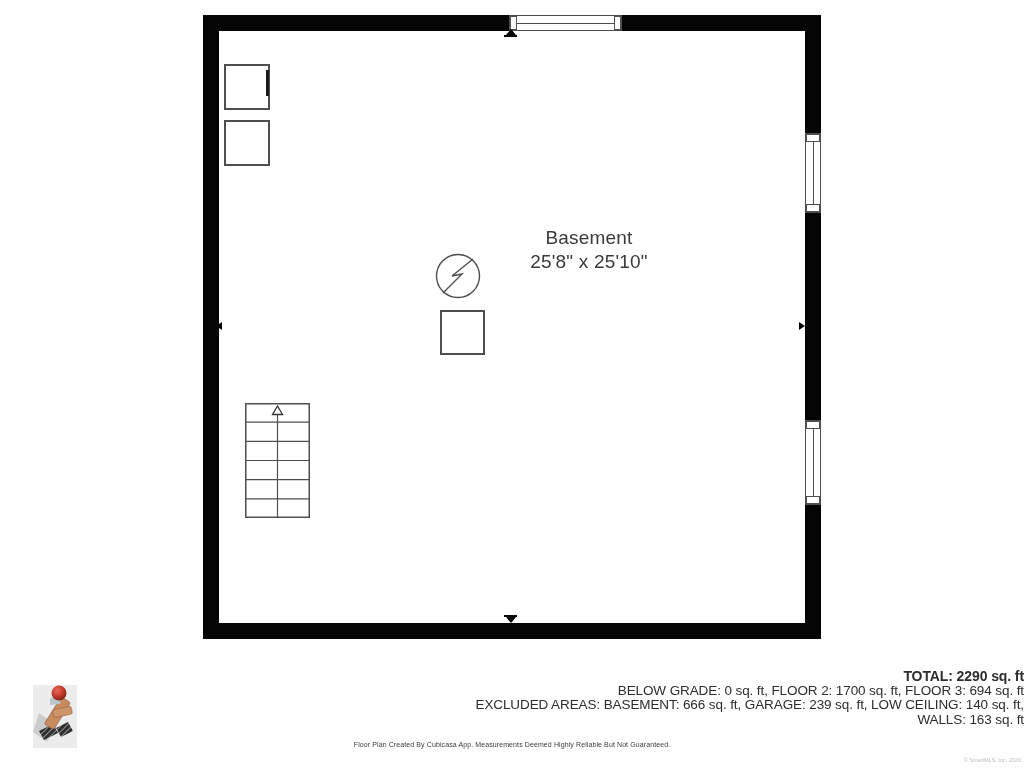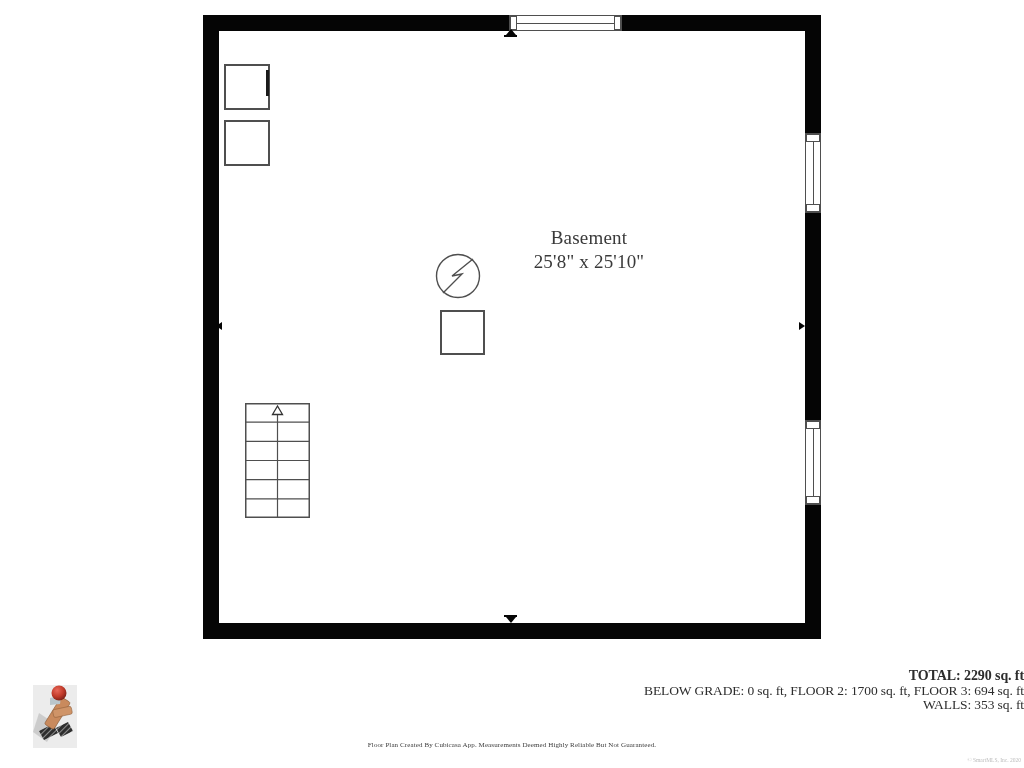--- a/index.html
+++ b/index.html
@@ -1,19 +1,19 @@
 <!DOCTYPE html>
 <html><head>
 <meta charset="utf-8">
 <style>
   * { margin:0; padding:0; box-sizing:border-box; }
   html,body { background:#ffffff; }
   .page {
     position:relative; width:1024px; height:768px; background:#ffffff;
-    font-family:Liberation Serif, serif; overflow:hidden;
+    font-family:Liberation Sans, sans-serif; overflow:hidden;
   }
   
   .outer-wall {
     position:absolute; left:203px; top:15px; width:618px; height:624px;
     border:16px solid #050505; background:#ffffff;
   }
   .window { position:absolute; background:#ffffff; border:1px solid #4f4f4f; }
   .win-cap { position:absolute; background:#ffffff; border:1px solid #4f4f4f; }
   .win-line { position:absolute; background:#4f4f4f; }
   .window-h .cap-a { left:0; top:0; width:7px; height:100%; }
@@ -114,21 +114,22 @@
     <div class="bar"></div>
   </div>
   <div class="marker-v marker-bottom">
     <div class="bar"></div>
     <div class="t-down"></div>
   </div>
 
   <div class="summary">
     <div class="total">TOTAL: 2290 sq. ft</div>
     <div>BELOW GRADE: 0 sq. ft, FLOOR 2: 1700 sq. ft, FLOOR 3: 694 sq. ft</div>
-    <div>WALLS: 353 sq. ft</div>
+    <div>EXCLUDED AREAS: BASEMENT: 666 sq. ft, GARAGE: 239 sq. ft, LOW CEILING: 140 sq. ft,</div>
+    <div>WALLS: 163 sq. ft</div>
   </div>
 
   <div class="disclaimer">Floor Plan Created By Cubicasa App. Measurements Deemed Highly Reliable But Not Guaranteed.</div>
 
   <svg class="logo" viewBox="0 0 44 63">
     <defs>
       <radialGradient id="headGrad" cx="38%" cy="32%" r="75%">
         <stop offset="0%" stop-color="#e8685a"></stop>
         <stop offset="55%" stop-color="#c23b2a"></stop>
         <stop offset="100%" stop-color="#731d15"></stop>

